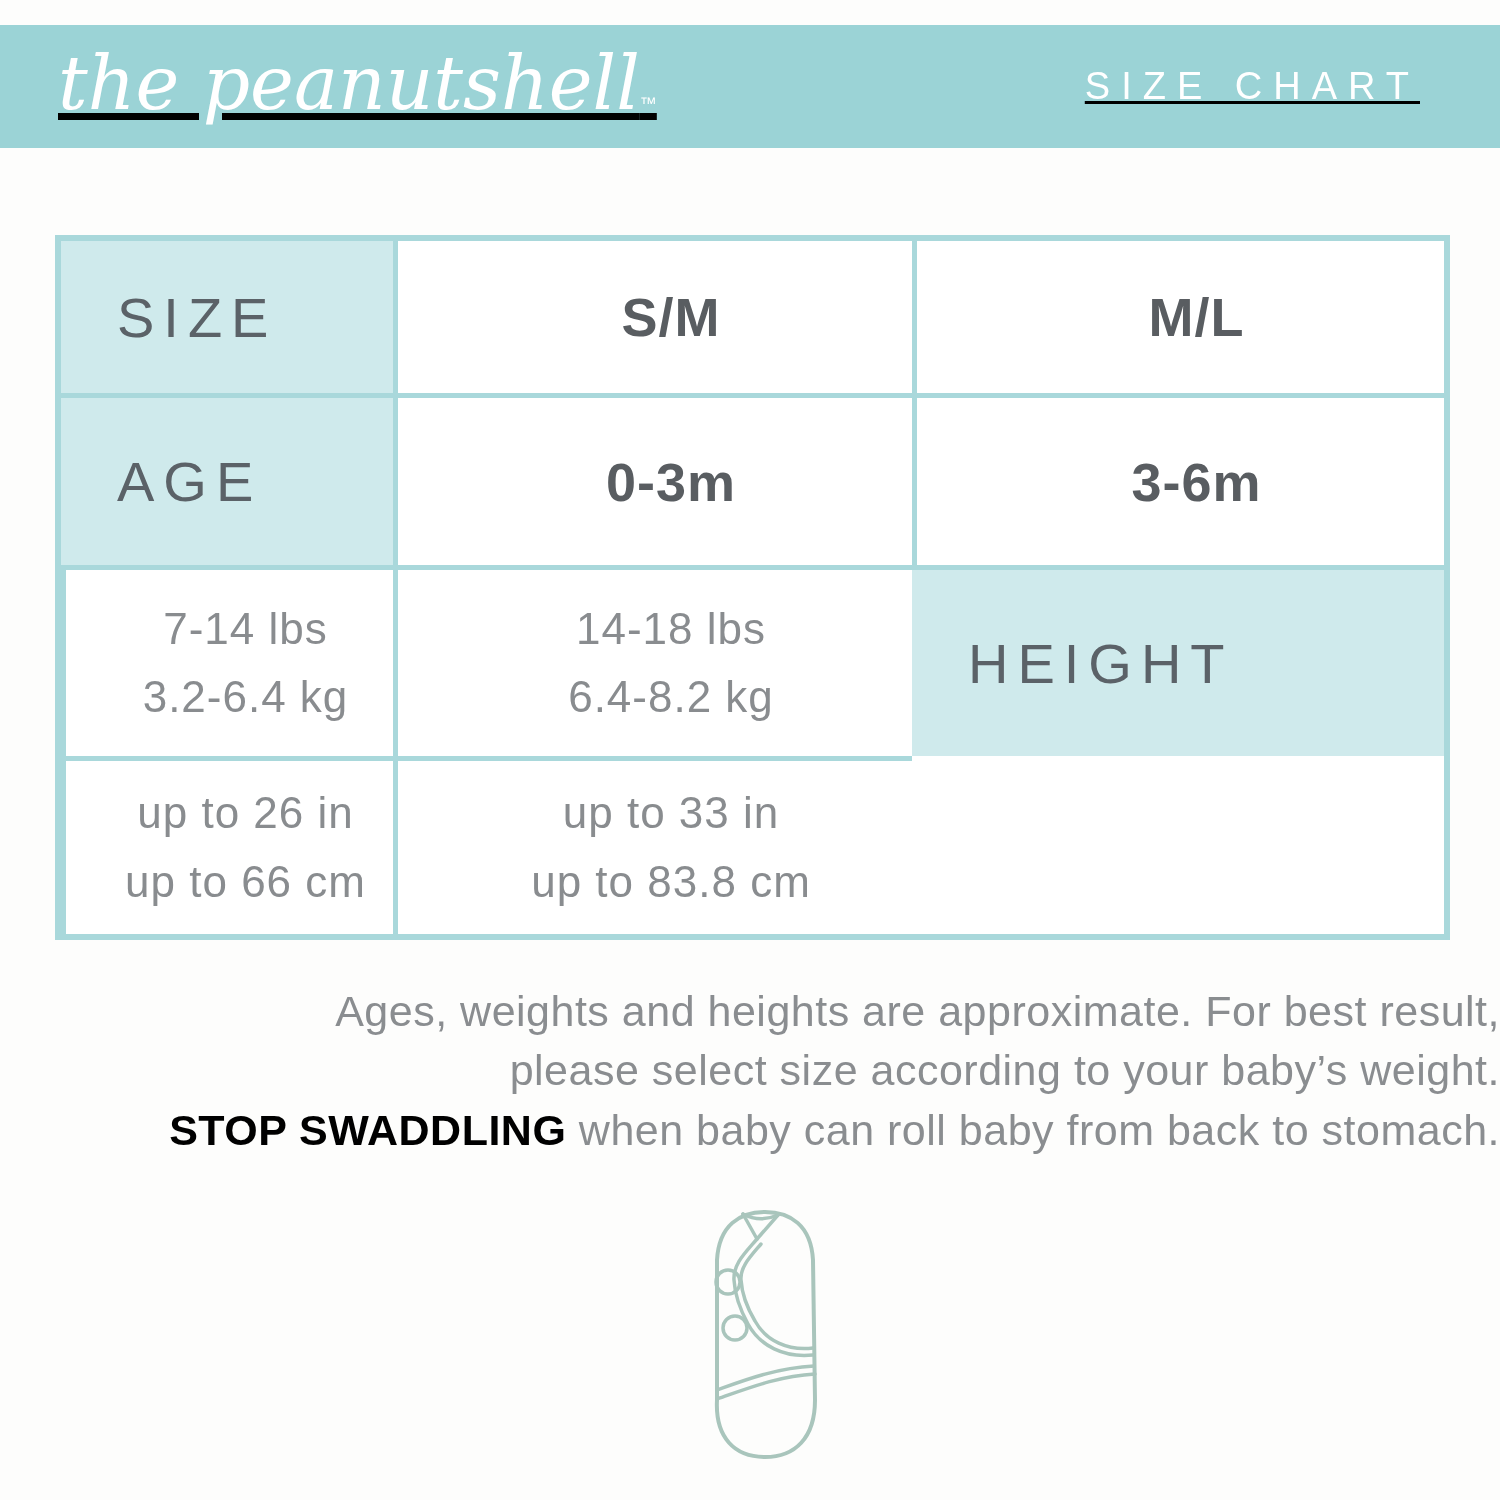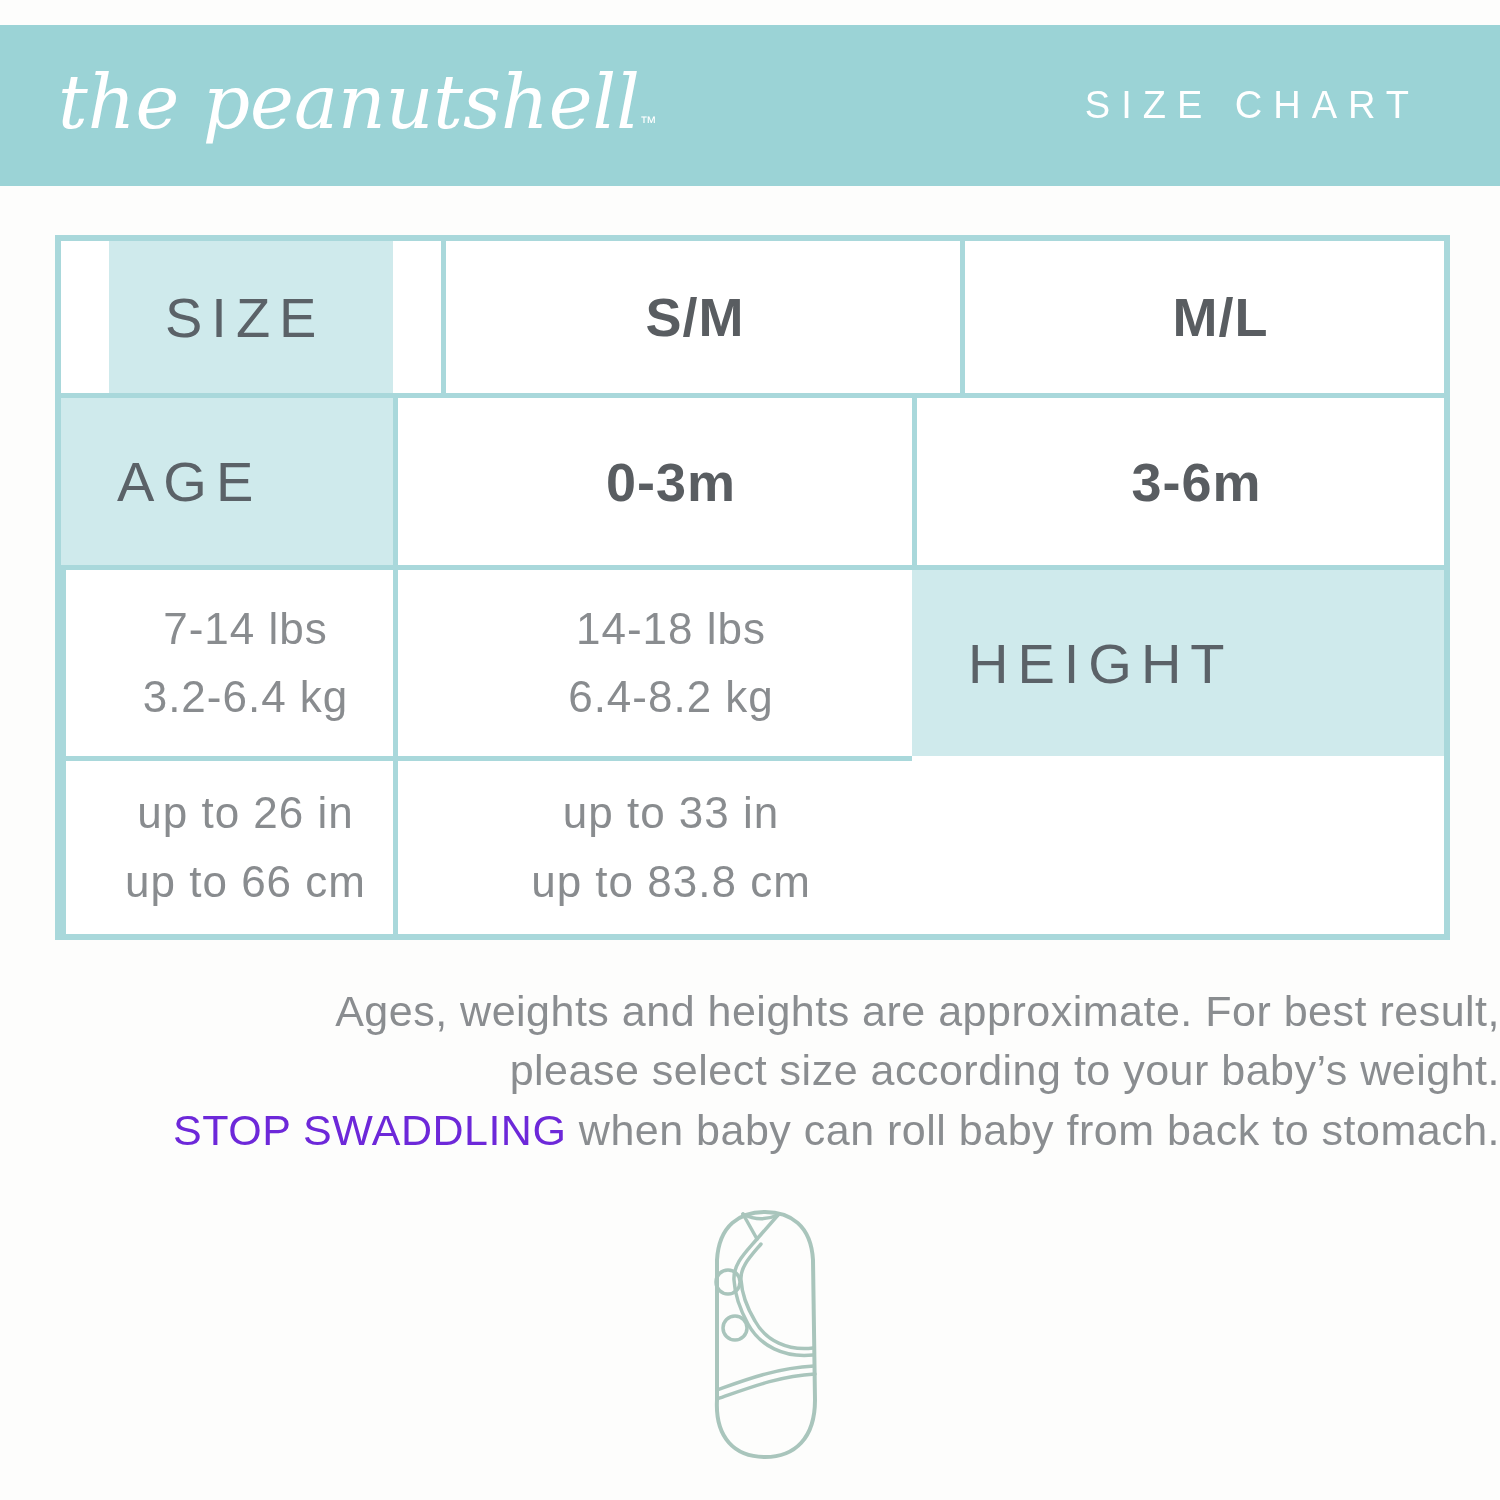--- a/index.html
+++ b/index.html
@@ -10,26 +10,27 @@
     height: 1500px;
     background: #fdfdfc;
     overflow: hidden;
     font-family: "Liberation Sans", sans-serif;
   }
 
   
   .header-bar {
     position: absolute;
     top: 25px; left: 0; right: 0;
-    height: 161px;
+    height: 123px;
     background: #9bd3d6;
     display: flex;
     align-items: center;
     justify-content: space-between;
     padding: 0 80px 0 58px;
+    text-decoration: underline;
   }
   .brand {
     color: #ffffff;
     font-family: "DejaVu Serif", serif;
     font-style: italic;
     font-size: 74px;
     letter-spacing: 0px;
     white-space: nowrap;
     transform: translateY(-4px);
   }
@@ -60,21 +61,21 @@
   }
   .cell {
     display: flex;
     align-items: center;
     justify-content: center;
     border-left: 5px solid #a9d8db;
     border-top: 5px solid #a9d8db;
     padding-left: 32px;
   }
   .cell.c0 { border-left: none; }
-  .cell.r0 { border-top: none; margin-left: 48px; }
+  .cell.r0 { border-top: none; }
   .lbl {
     background: #cfeaec;
     justify-content: flex-start;
     padding-left: 56px;
     font-size: 56px;
     font-weight: 400;
     letter-spacing: 9px;
     color: #5b6268;
   }
   .val-bold {
@@ -98,22 +99,22 @@
     position: absolute;
     left: 0; right: 0;
     top: 982px;
     text-align: right;
     font-size: 43px;
     line-height: 1.38;
     color: #8a8d90;
     letter-spacing: 0.5px;
   }
   .disclaimer .strong {
-    font-weight: 400;
-    color: #6d28d9;
+    font-weight: 700;
+    color: #000000;
   }
 
   
   .swaddle {
     position: absolute;
     left: 700px;
     top: 1208px;
   }
 </style>
 </head>

